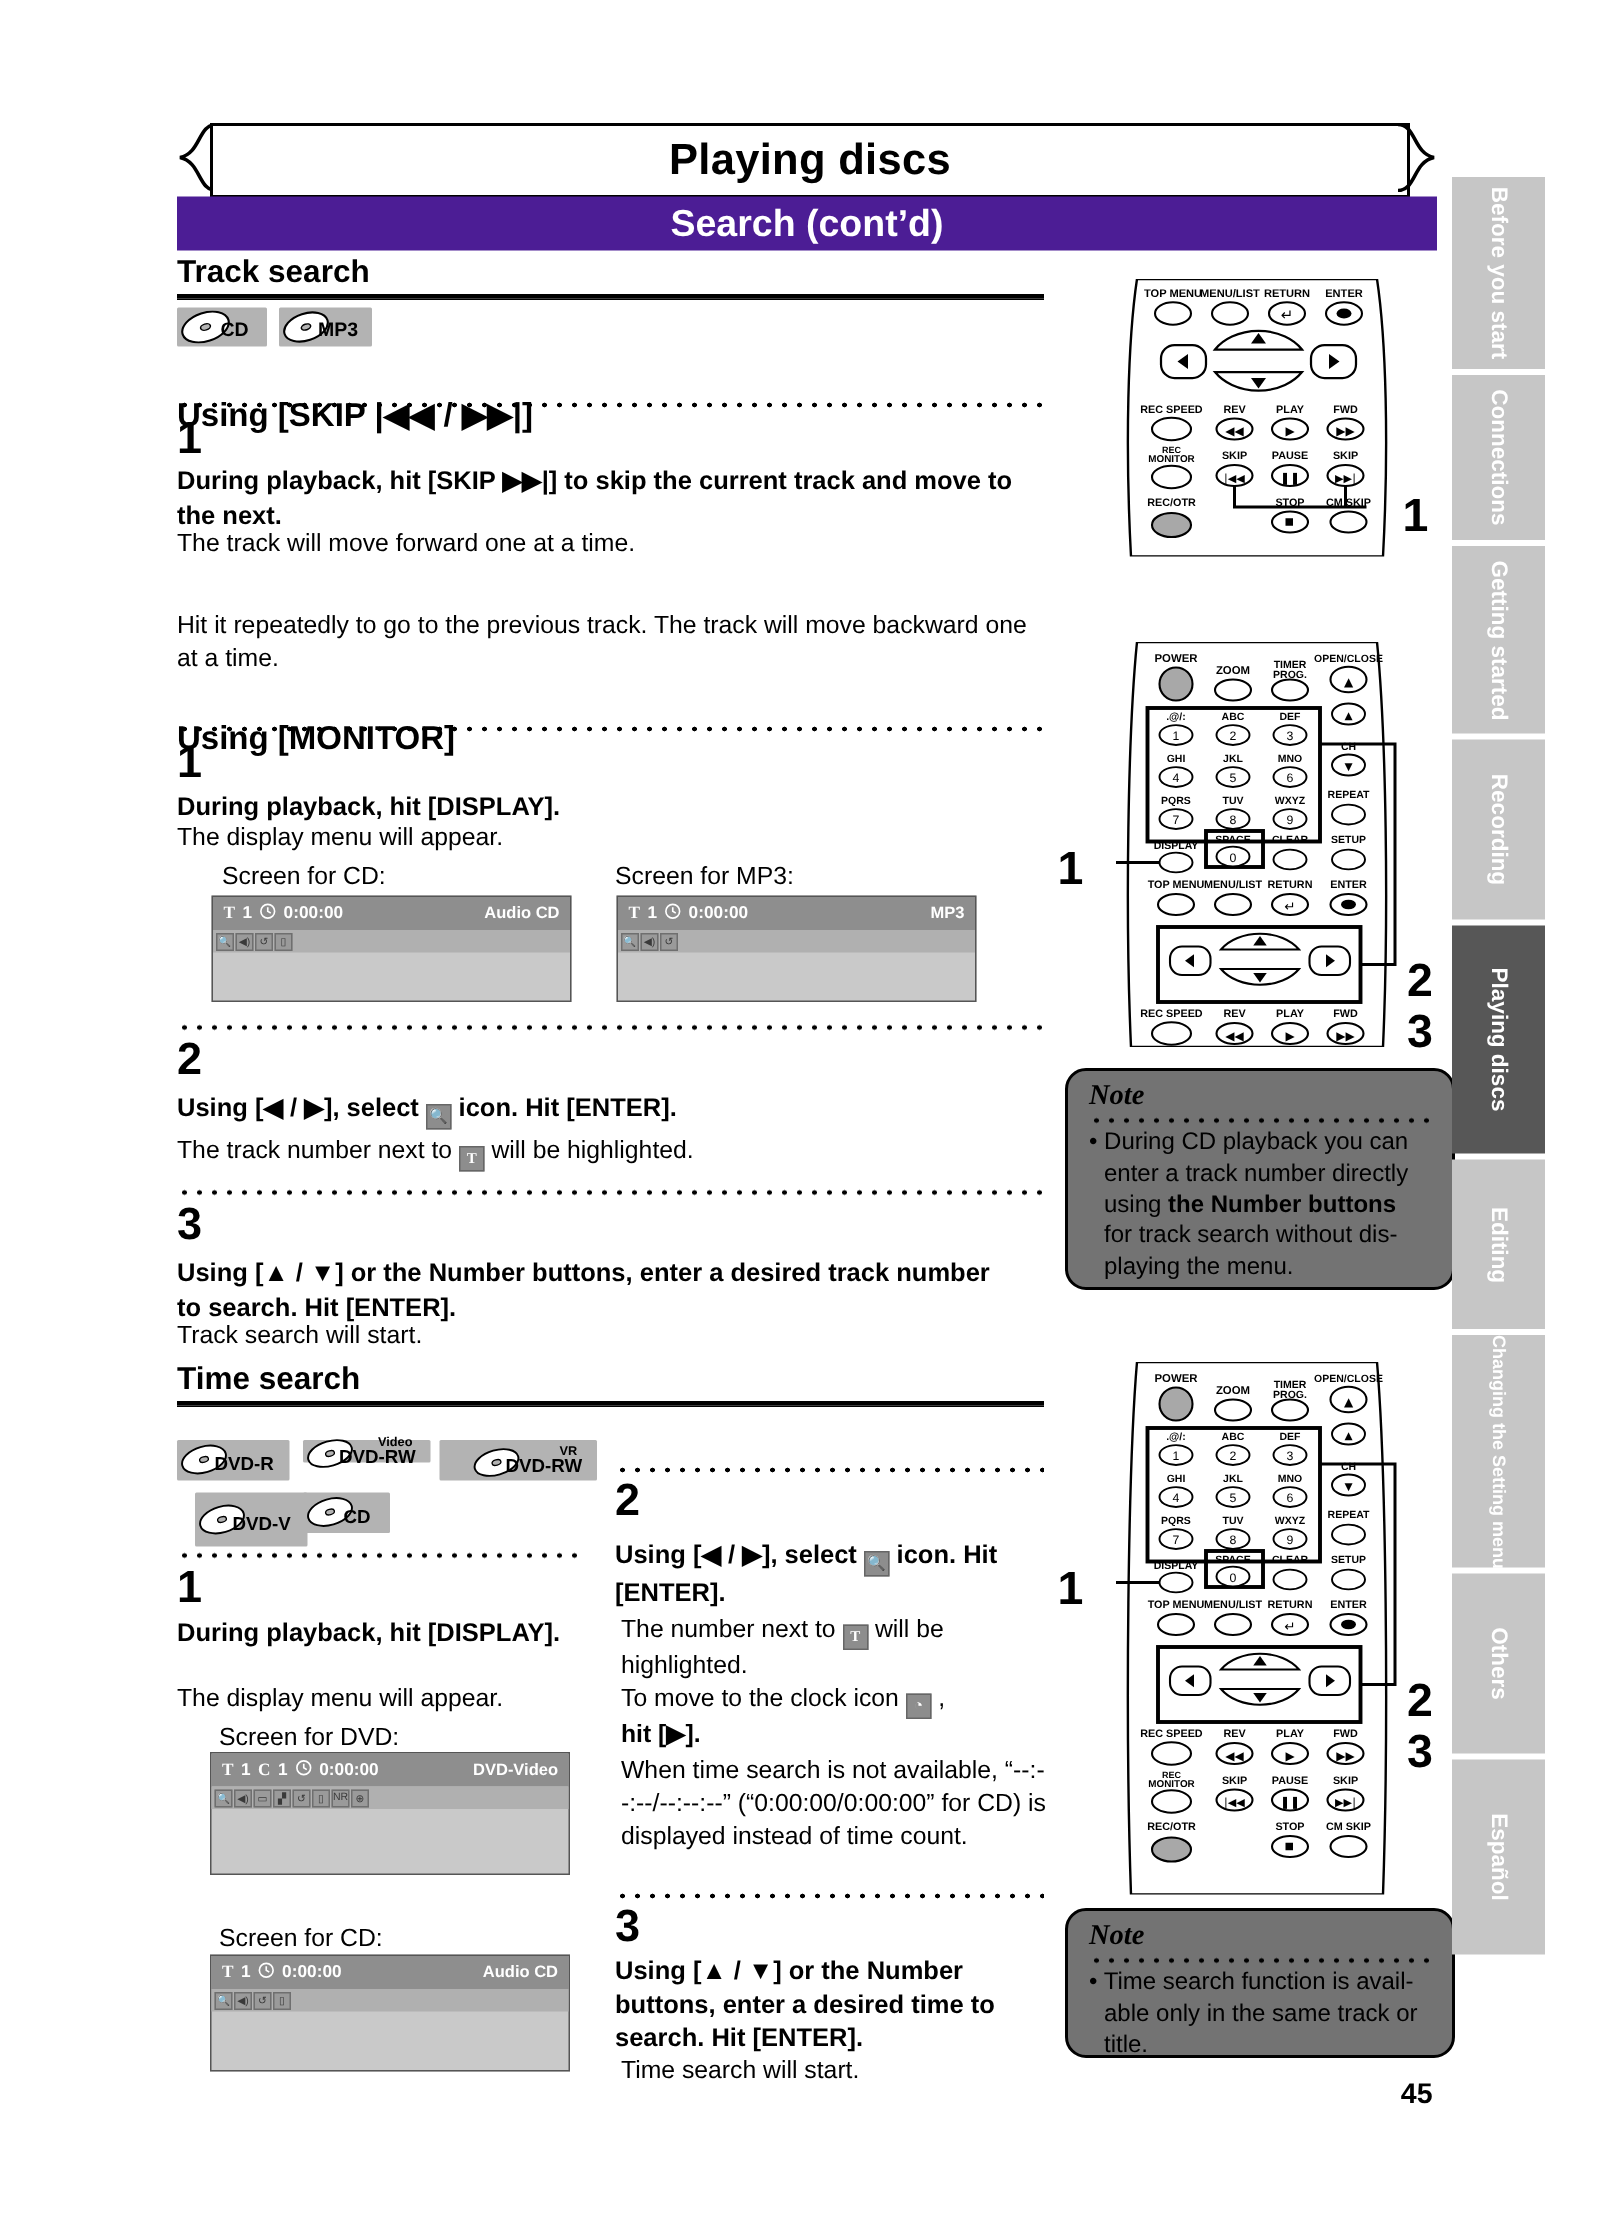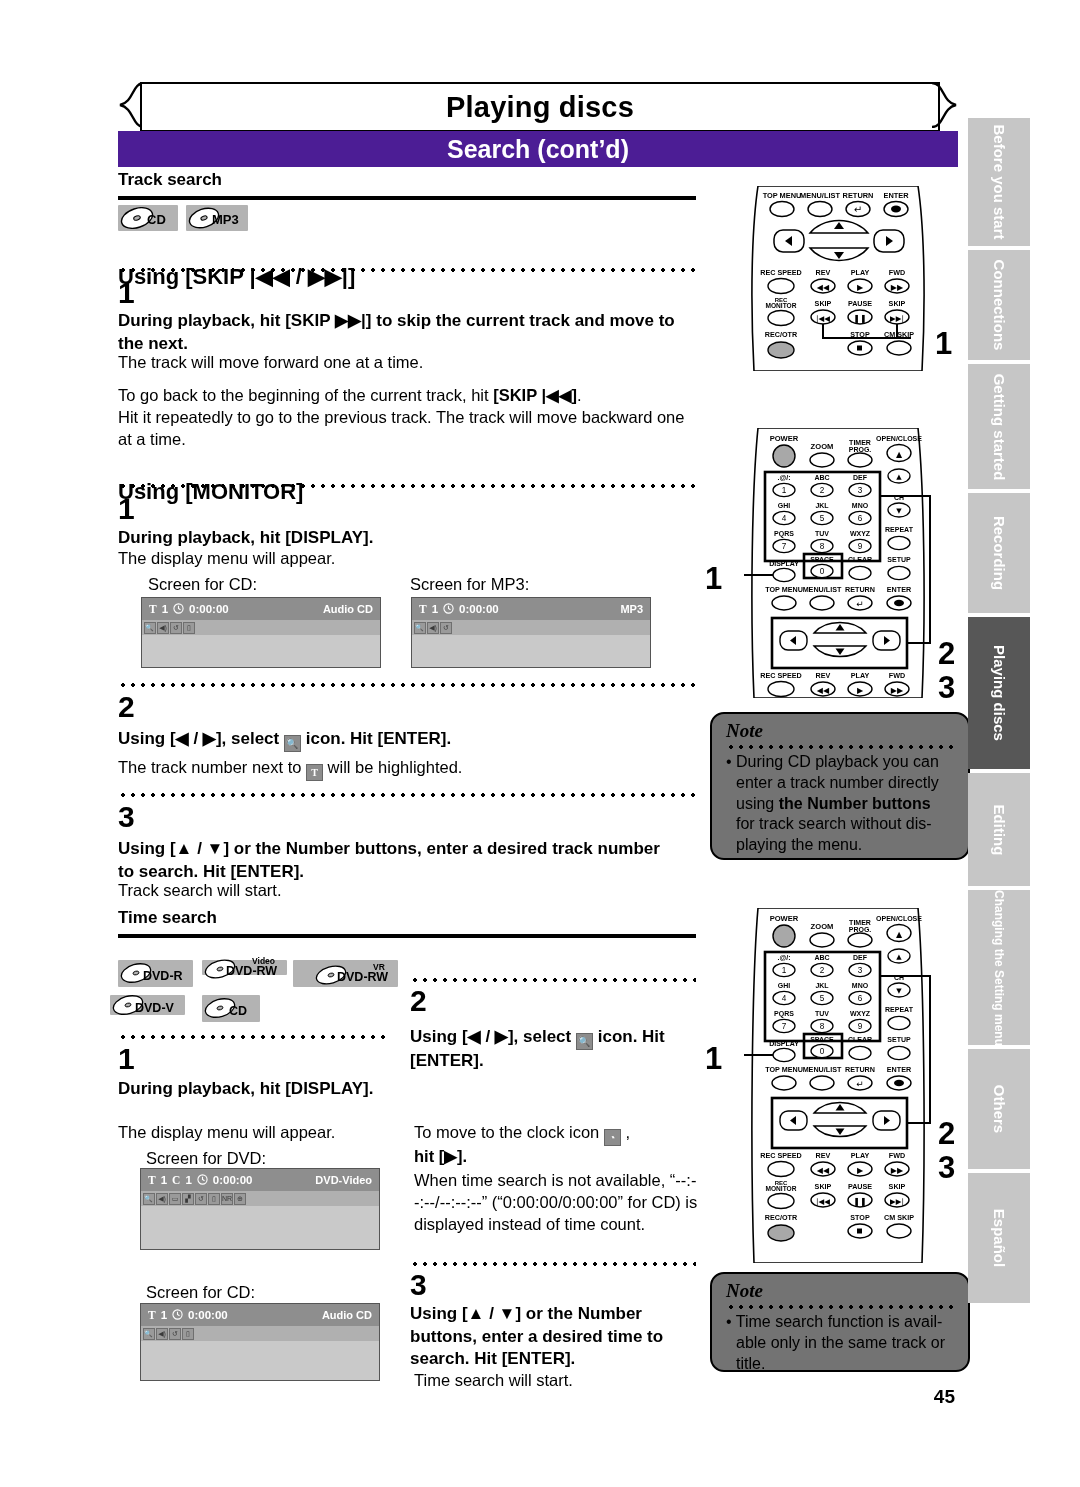--- a/index.html
+++ b/index.html
@@ -13,21 +13,21 @@
   .banner-title{font-size:29px;font-weight:bold;letter-spacing:.2px;}
   .brace{position:absolute;top:0;width:26px;height:46px;}
   .brace.l{left:0;}
   .brace.r{right:0;}
 
   .subbar{position:absolute;left:118px;top:131px;width:840px;height:36px;background:#4c1d95;
      display:flex;align-items:center;justify-content:center;}
   .subbar span{color:#fff;font-size:25px;font-weight:bold;}
 
   
-  .sec-head{position:absolute;font-size:17px;font-weight:bold;}
+  .sec-head{position:absolute;font-size:21px;font-weight:bold;}
   .sec-rule{position:absolute;height:0;border-top:3px solid #000;border-bottom:1px solid #000;}
 
   
   .b{font-weight:bold;}
   .step-num{position:absolute;font-size:30px;font-weight:bold;line-height:1;}
   .dots{position:absolute;height:4px;
      background-image:radial-gradient(circle, #000 1.6px, rgba(0,0,0,0) 1.7px);
      background-size:10px 4px;background-repeat:repeat-x;}
   .para{position:absolute;font-size:16.5px;line-height:1.33;}
   .para.bold{font-weight:bold;font-size:17px;}
@@ -124,23 +124,20 @@
       <text x="24" y="17" font-family="Liberation Sans, sans-serif" font-size="13" font-weight="bold" fill="#000">MP3</text>
     </svg>
   </div>
 
   <div class="hsub" style="left:118px;top:240px;">Using [SKIP |◀◀ / ▶▶|]</div>
   <div class="dots" style="left:118px;top:268px;width:578px;"></div>
 
   <div class="step-num" style="left:118px;top:278px;">1</div>
   <div class="para bold" style="left:118px;top:310px;width:562px;">During playback, hit [SKIP ▶▶|] to skip the current track and move to the next.</div>
   <div class="para" style="left:118px;top:352px;width:562px;">The track will move forward one at a time.</div>
-  <div class="para" style="left:118px;top:385px;width:568px;">
-    <span>To go back to the beginning of the current track, hit </span><span class="b">[SKIP |◀◀]</span><span>.</span>
-  </div>
   <div class="para" style="left:118px;top:407px;width:568px;">Hit it repeatedly to go to the previous track. The track will move backward one at a time.</div>
 
   <div class="hsub" style="left:118px;top:455px;">Using [MONITOR]</div>
   <div class="dots" style="left:118px;top:484px;width:578px;"></div>
 
   <div class="step-num" style="left:118px;top:494px;">1</div>
   <div class="para bold" style="left:118px;top:527px;width:562px;">During playback, hit [DISPLAY].</div>
   <div class="para" style="left:118px;top:548px;width:562px;">The display menu will appear.</div>
 
   <div class="para" style="left:148px;top:574px;">Screen for CD:</div>
@@ -229,21 +226,21 @@
   </div>
   <div class="badge" style="left:293px;top:960px;width:85px;height:27px;padding-left:20px;">
     <svg width="82" height="23" viewBox="0 0 82 23">
       <text x="58" y="8" font-family="Liberation Sans, sans-serif" font-size="8.5" font-weight="bold" fill="#000">VR</text>
       <ellipse cx="16" cy="13" rx="15" ry="8.2" transform="rotate(-16 16 13)" fill="#fff" stroke="#000" stroke-width="1.3"></ellipse>
       <ellipse cx="16" cy="13" rx="3" ry="1.8" transform="rotate(-16 16 13)" fill="#b3b3b3" stroke="#000" stroke-width=".9"></ellipse>
       <text x="22" y="19" font-family="Liberation Sans, sans-serif" font-size="12.5" font-weight="bold" fill="#000">DVD-RW</text>
     </svg>
   </div>
 
-  <div class="badge" style="left:110px;top:995px;width:75px;height:20px;">
+  <div class="badge" style="left:130px;top:995px;width:75px;height:36px;">
     <svg width="72" height="23" viewBox="0 0 72 23">
       <ellipse cx="16" cy="11" rx="15" ry="8.6" transform="rotate(-16 16 11)" fill="#fff" stroke="#000" stroke-width="1.3"></ellipse>
       <ellipse cx="16" cy="11" rx="3" ry="1.8" transform="rotate(-16 16 11)" fill="#b3b3b3" stroke="#000" stroke-width=".9"></ellipse>
       <text x="23" y="18" font-family="Liberation Sans, sans-serif" font-size="12.5" font-weight="bold" fill="#000">DVD-V</text>
     </svg>
   </div>
   <div class="badge" style="left:202px;top:995px;width:58px;height:27px;">
     <svg width="55" height="23" viewBox="0 0 55 23">
       <ellipse cx="16" cy="11" rx="15" ry="8.6" transform="rotate(-16 16 11)" fill="#fff" stroke="#000" stroke-width="1.3"></ellipse>
       <ellipse cx="16" cy="11" rx="3" ry="1.8" transform="rotate(-16 16 11)" fill="#b3b3b3" stroke="#000" stroke-width=".9"></ellipse>
@@ -310,20 +307,26 @@
       <div class="oic">▯</div>
     </div>
   </div>
 
   <div class="dots" style="left:410px;top:978px;width:286px;"></div>
   <div class="step-num" style="left:410px;top:986px;">2</div>
   <div class="para bold" style="left:410px;top:1026px;width:290px;">
     <span>Using [◀ / ▶], select</span>
     <span class="chip">🔍</span>
     <span>icon. Hit [ENTER].</span>
+  </div>
+  <div class="para" style="left:414px;top:1076px;width:284px;">
+    <span>The number next to</span>
+    <span class="chip tglyph">T</span>
+    <span>will be</span>
+    <span>highlighted.</span>
   </div>
   <div class="para" style="left:414px;top:1122px;width:284px;">
     <span>To move to the clock icon</span>
     <span class="chip">◔</span>
     <span>,</span>
   </div>
   <div class="para" style="left:414px;top:1146px;width:284px;">
     <span class="b">hit [▶].</span>
   </div>
   <div class="para" style="left:414px;top:1170px;width:288px;">When time search is not available, “--:--:--/--:--:--” (“0:00:00/0:00:00” for CD) is displayed instead of time count.</div>

